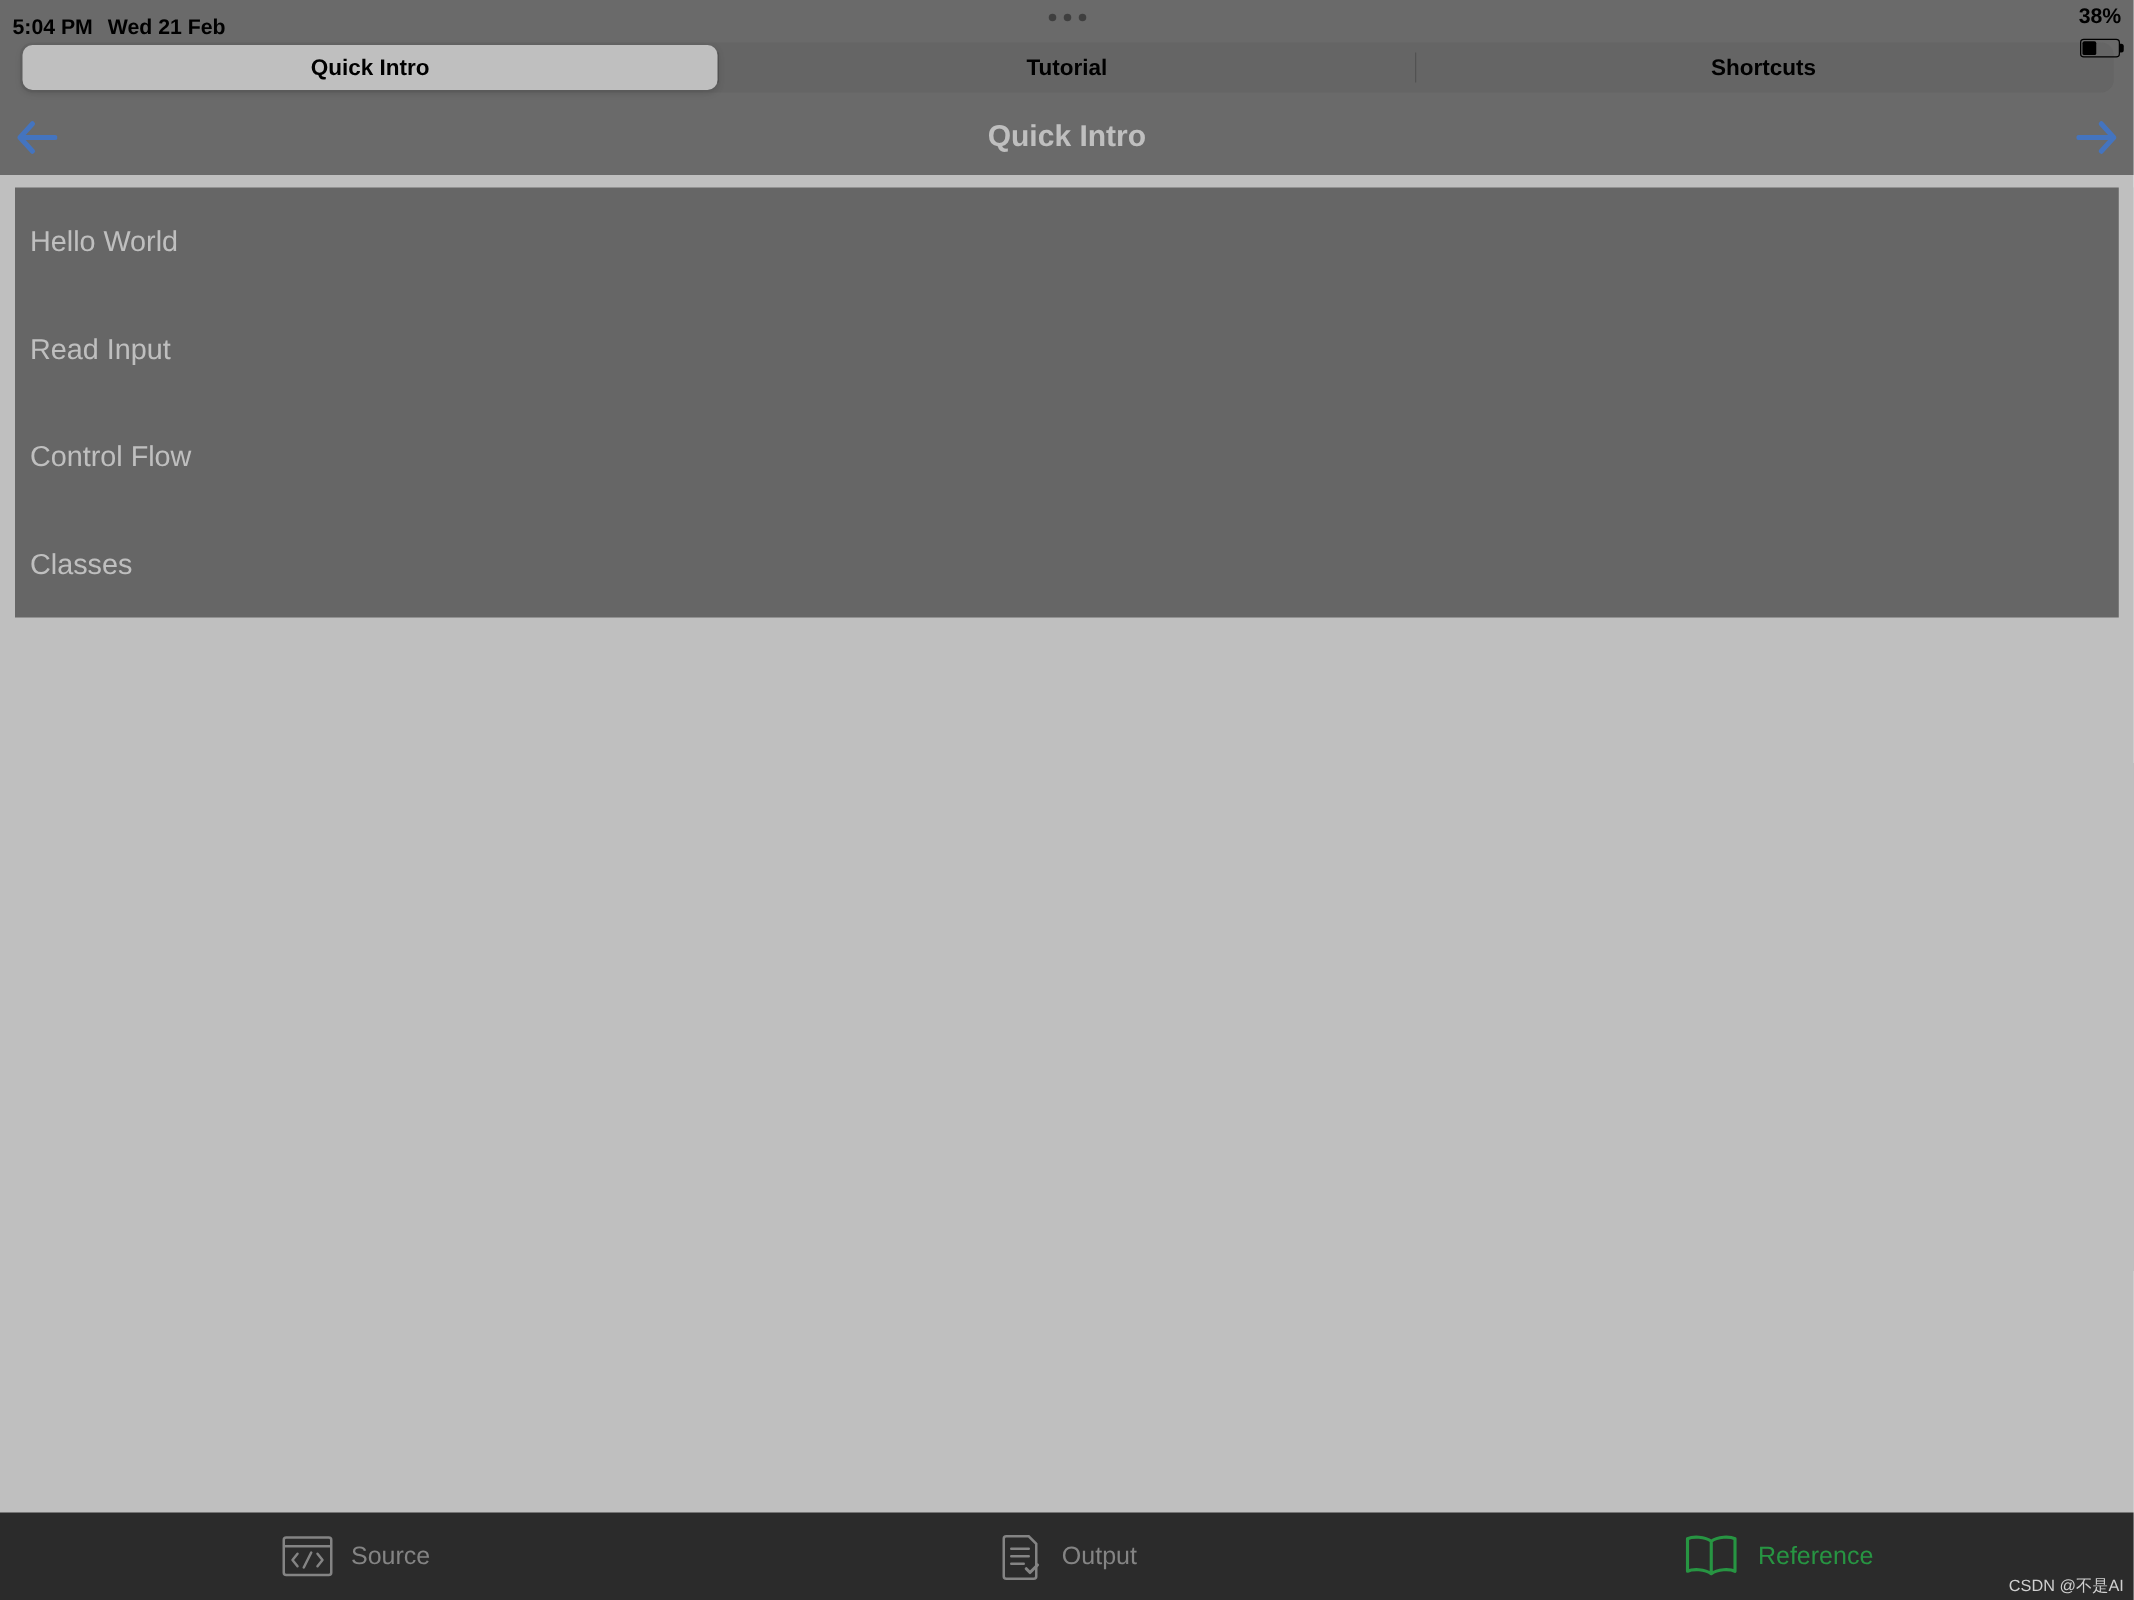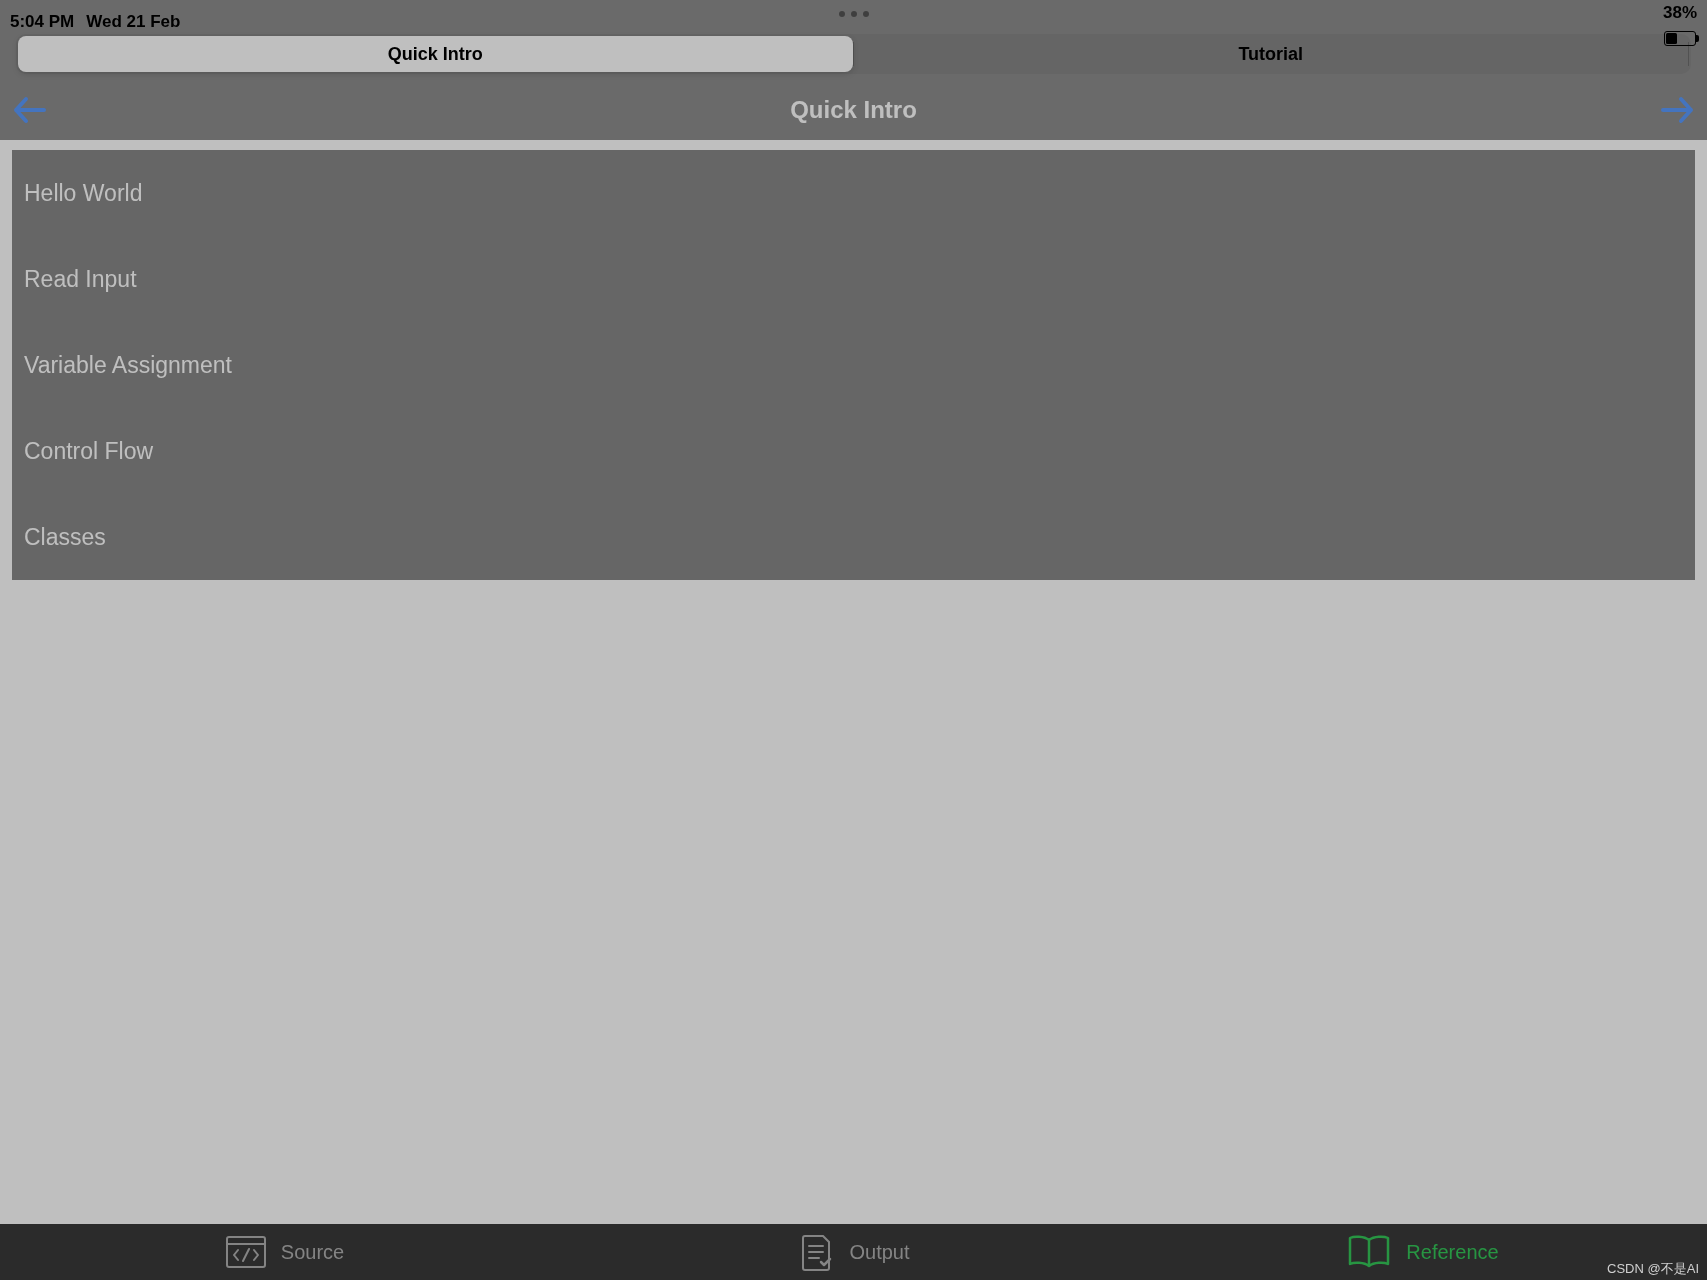--- a/index.html
+++ b/index.html
@@ -156,21 +156,21 @@
       color: #ffffff;
       font-size: 23px;
       font-weight: 400;
       cursor: pointer;
     }
     
     .tab-bar {
       position: absolute;
       bottom: 0;
       left: 0; right: 0;
-      height: 56px;
+      height: 70px;
       background: #3a3a3a;
       display: flex;
       align-items: center;
       text-align: center;
     }
     .tab-item {
       flex: 1;
       display: flex;
       align-items: center;
       justify-content: center;
@@ -222,20 +222,23 @@
 <div class="seg-bar">
   <div class="segmented">
     <div class="segment active">
       <span>Quick Intro</span>
     </div>
     <div class="seg-divider"></div>
     <div class="segment">
       <span>Tutorial</span>
     </div>
     <div class="seg-divider"></div>
+    <div class="segment">
+      <span>Shortcuts</span>
+    </div>
   </div>
 </div>
 
 <div class="nav-bar">
   <div class="nav-arrow">
     <svg width="34" height="30" viewBox="0 0 34 30">
       <path d="M14 4 L4 15 L14 26 M4 15 H32" stroke="#5b9bff" stroke-width="4" fill="none" stroke-linecap="round" stroke-linejoin="round"></path>
     </svg>
   </div>
   <div class="nav-title">Quick Intro</div>
@@ -247,23 +250,20 @@
 </div>
 
 <div class="white-gap"></div>
 
 <div class="list-container">
   <div class="list-item">
     <span>Hello World</span>
   </div>
   <div class="list-item">
     <span>Read Input</span>
-  </div>
-  <div class="list-item">
-    <span>Variable Assignment</span>
   </div>
   <div class="list-item">
     <span>Control Flow</span>
   </div>
   <div class="list-item">
     <span>Classes</span>
   </div>
 </div>
 
 <div class="tab-bar">

